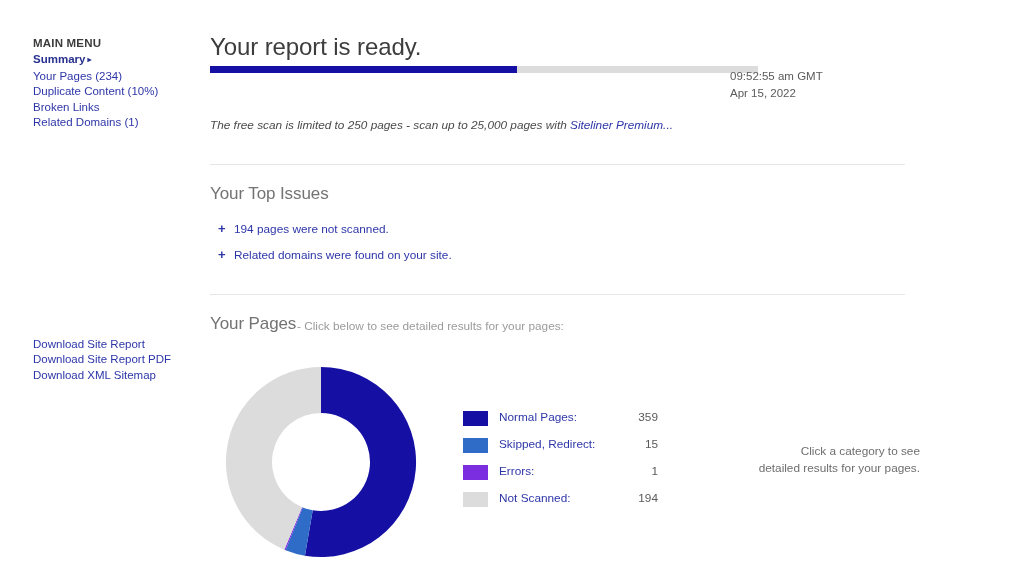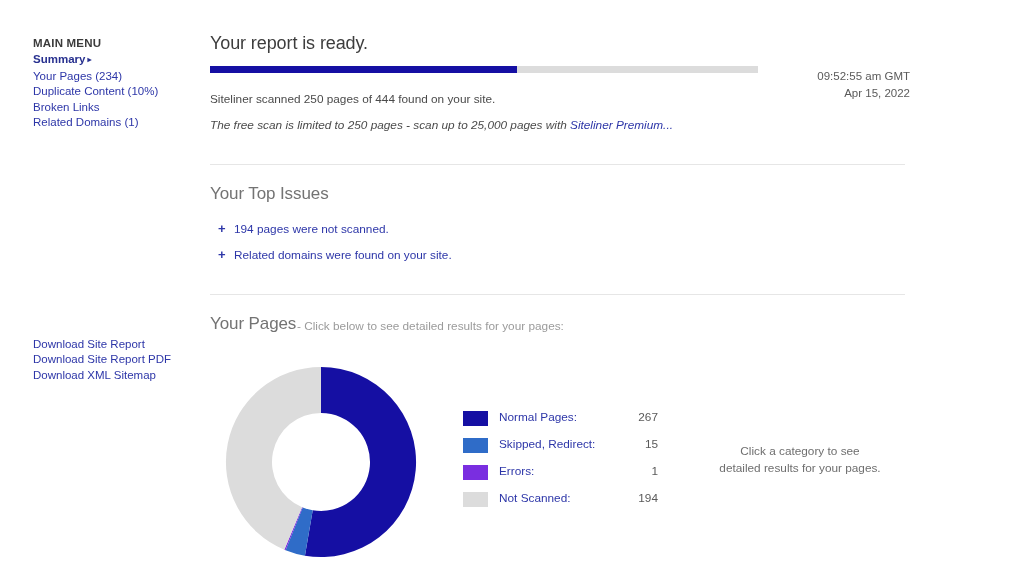--- a/index.html
+++ b/index.html
@@ -106,21 +106,21 @@
     left: 200px;
     top: 0;
     width: 824px;
     height: 559px;
   }
 
   .report-title {
     position: absolute;
     left: 10px;
     top: 17px;
-    font-size: 18px;
+    font-size: 24px;
     font-weight: normal;
     color: #3d3d3d;
     letter-spacing: -0.1px;
     white-space: nowrap;
   }
 
   .progress-track {
     position: absolute;
     left: 10px;
     top: 50px;
@@ -134,21 +134,20 @@
     top: 0;
     height: 7px;
     background: #150fa3;
   }
 
   .timestamp {
     position: absolute;
     left: 530px;
     top: 52px;
     width: 180px;
-    text-align: right;
     font-size: 11.5px;
     line-height: 17px;
     color: #5a5a5a;
   }
   .timestamp span { display: block; }
 
   .scan-line {
     position: absolute;
     left: 10px;
     top: 76px;
@@ -274,21 +273,21 @@
     text-align: right;
     font-size: 11.8px;
     color: #5a5a5a;
   }
 
   .chart-hint {
     position: absolute;
     left: 470px;
     top: 92px;
     width: 240px;
-    text-align: center;
+    text-align: right;
     font-size: 11.8px;
     line-height: 17px;
     color: #6e6e6e;
   }
   .chart-hint span { display: block; }
 </style>
 </head>
 <body>
 
 <div id="page">
@@ -321,21 +320,20 @@
 
     <div class="progress-track">
       <div class="progress-fill" id="progress-fill" style="width: 56%;"></div>
     </div>
 
     <div class="timestamp">
       <span>09:52:55 am GMT</span>
       <span>Apr 15, 2022</span>
     </div>
 
-    <div class="scan-line">Siteliner scanned 250 pages of 444 found on your site.</div>
 
     <div class="limit-line">
       <span>The free scan is limited to 250 pages - scan up to 25,000 pages with </span><a class="premium-link">Siteliner Premium...</a>
     </div>
 
     <div class="divider divider-1"></div>
 
     <div class="section-title issues-title">Your Top Issues</div>
 
     <div class="issue-row issue-1">
@@ -360,21 +358,21 @@
             <path d="M 63.83292165531009 190.00523564776142 A 97 97 0 0 1 62.562892777453165 189.48442882874946 L 80.7025220502336 146.12599424162343 A 50 50 0 0 0 81.35717611098458 146.39445136482547 Z" fill="#7a2ee0"></path>
             <path d="M 62.562892777453165 189.48442882874946 A 97 97 0 0 1 99.99999999999999 3 L 99.99999999999999 50 A 50 50 0 0 0 80.7025220502336 146.12599424162343 Z" fill="#dcdcdc"></path>
           </g>
       </svg>
 
       <div class="legend">
 
         <div class="legend-row">
           <div class="legend-swatch" id="sw0" style="background: rgb(21, 15, 163);"></div>
           <div class="legend-label">Normal Pages:</div>
-          <div class="legend-value">267</div>
+          <div class="legend-value">359</div>
         </div>
 
         <div class="legend-row">
           <div class="legend-swatch" id="sw1" style="background: rgb(47, 108, 200);"></div>
           <div class="legend-label">Skipped, Redirect:</div>
           <div class="legend-value">15</div>
         </div>
 
         <div class="legend-row">
           <div class="legend-swatch" id="sw2" style="background: rgb(122, 46, 224);"></div>

